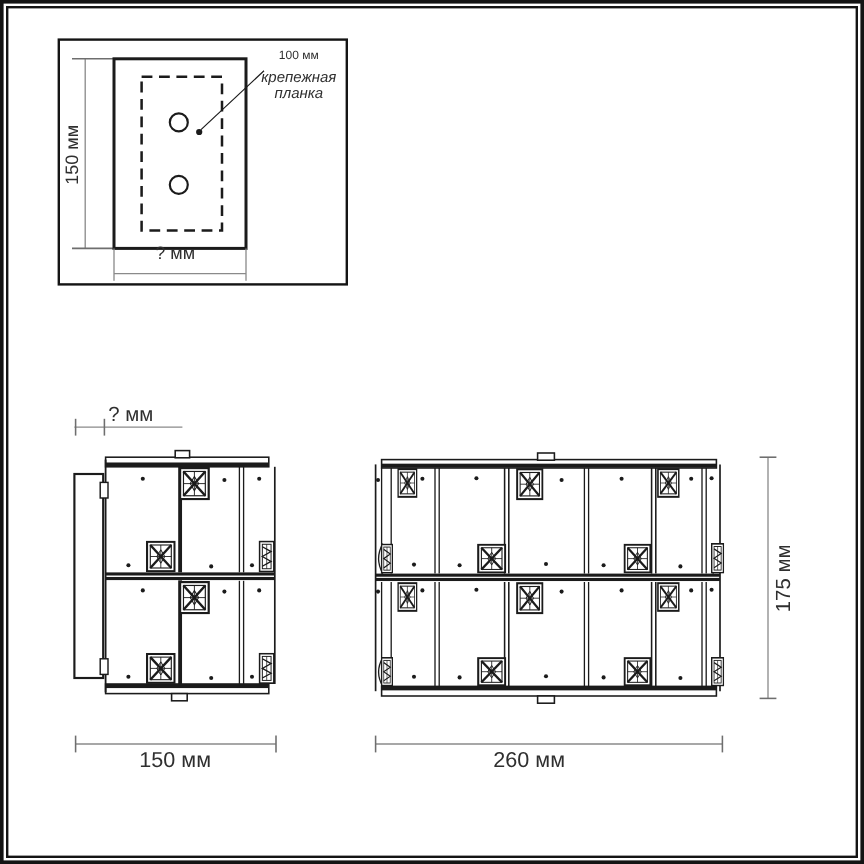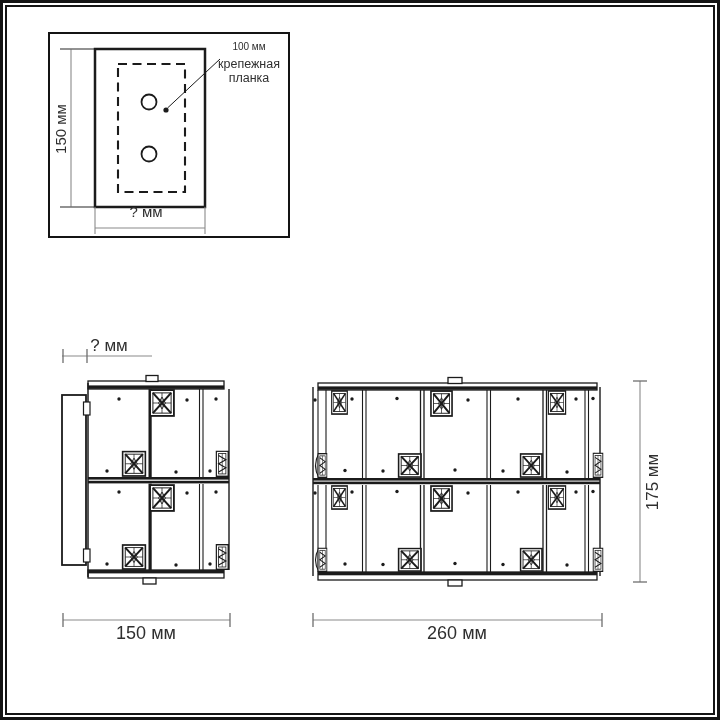--- a/index.html
+++ b/index.html
@@ -5,21 +5,21 @@
   html,body{margin:0;padding:0;background:#ffffff;}
   body{width:720px;height:720px;position:relative;font-family:"Liberation Sans",sans-serif;color:#2f2f2f;overflow:hidden;}
   .frame-outer{position:absolute;inset:0;border:3px solid #141414;box-sizing:border-box;}
   .frame-inner{position:absolute;inset:5px;border:2px solid #141414;box-sizing:border-box;}
   .inset-box{position:absolute;left:48px;top:32px;width:242px;height:206px;border:2.5px solid #141414;box-sizing:border-box;background:#fff;}
   .lbl{position:absolute;text-align:center;color:#2f2f2f;white-space:nowrap;}
   .fs18{font-size:18px;}
   .fs17{font-size:17px;}
   .fs15{font-size:15px;}
   .fs13{font-size:10px;}
-  .fs12{font-size:12.5px;line-height:13.5px;white-space:normal;}
+  .fs12{font-size:12.5px;line-height:13.5px;white-space:normal;font-style:italic;}
   .rot{transform:rotate(-90deg);transform-origin:center center;}
   svg{position:absolute;overflow:visible;}
   .ln{stroke:#1b1b1b;fill:none;}
   .fl{fill:#1b1b1b;stroke:none;}
   .wh{fill:#ffffff;}
   .dim{stroke:#8a8a8a;fill:none;stroke-width:1.1;}
   .tick{stroke:#6e6e6e;fill:none;stroke-width:1.3;}
 </style>
 </head>
 <body>
@@ -263,14 +263,14 @@
     <line class="tick" x1="333" y1="212" x2="347" y2="212"></line>
   </g>
 
   <g>
     <line class="dim" x1="13" y1="250" x2="302" y2="250"></line>
     <line class="tick" x1="13" y1="243" x2="13" y2="257"></line>
     <line class="tick" x1="302" y1="243" x2="302" y2="257"></line>
   </g>
 </svg>
 
-<div class="lbl fs18" style="left:407px;top:623px;width:100px;">260 мм</div>
+<div class="lbl fs18" style="left:391px;top:623px;width:100px;">260 мм</div>
 <div class="lbl rot fs17" style="left:613px;top:472px;width:80px;height:20px;">175 мм</div>
 
 </body></html>

